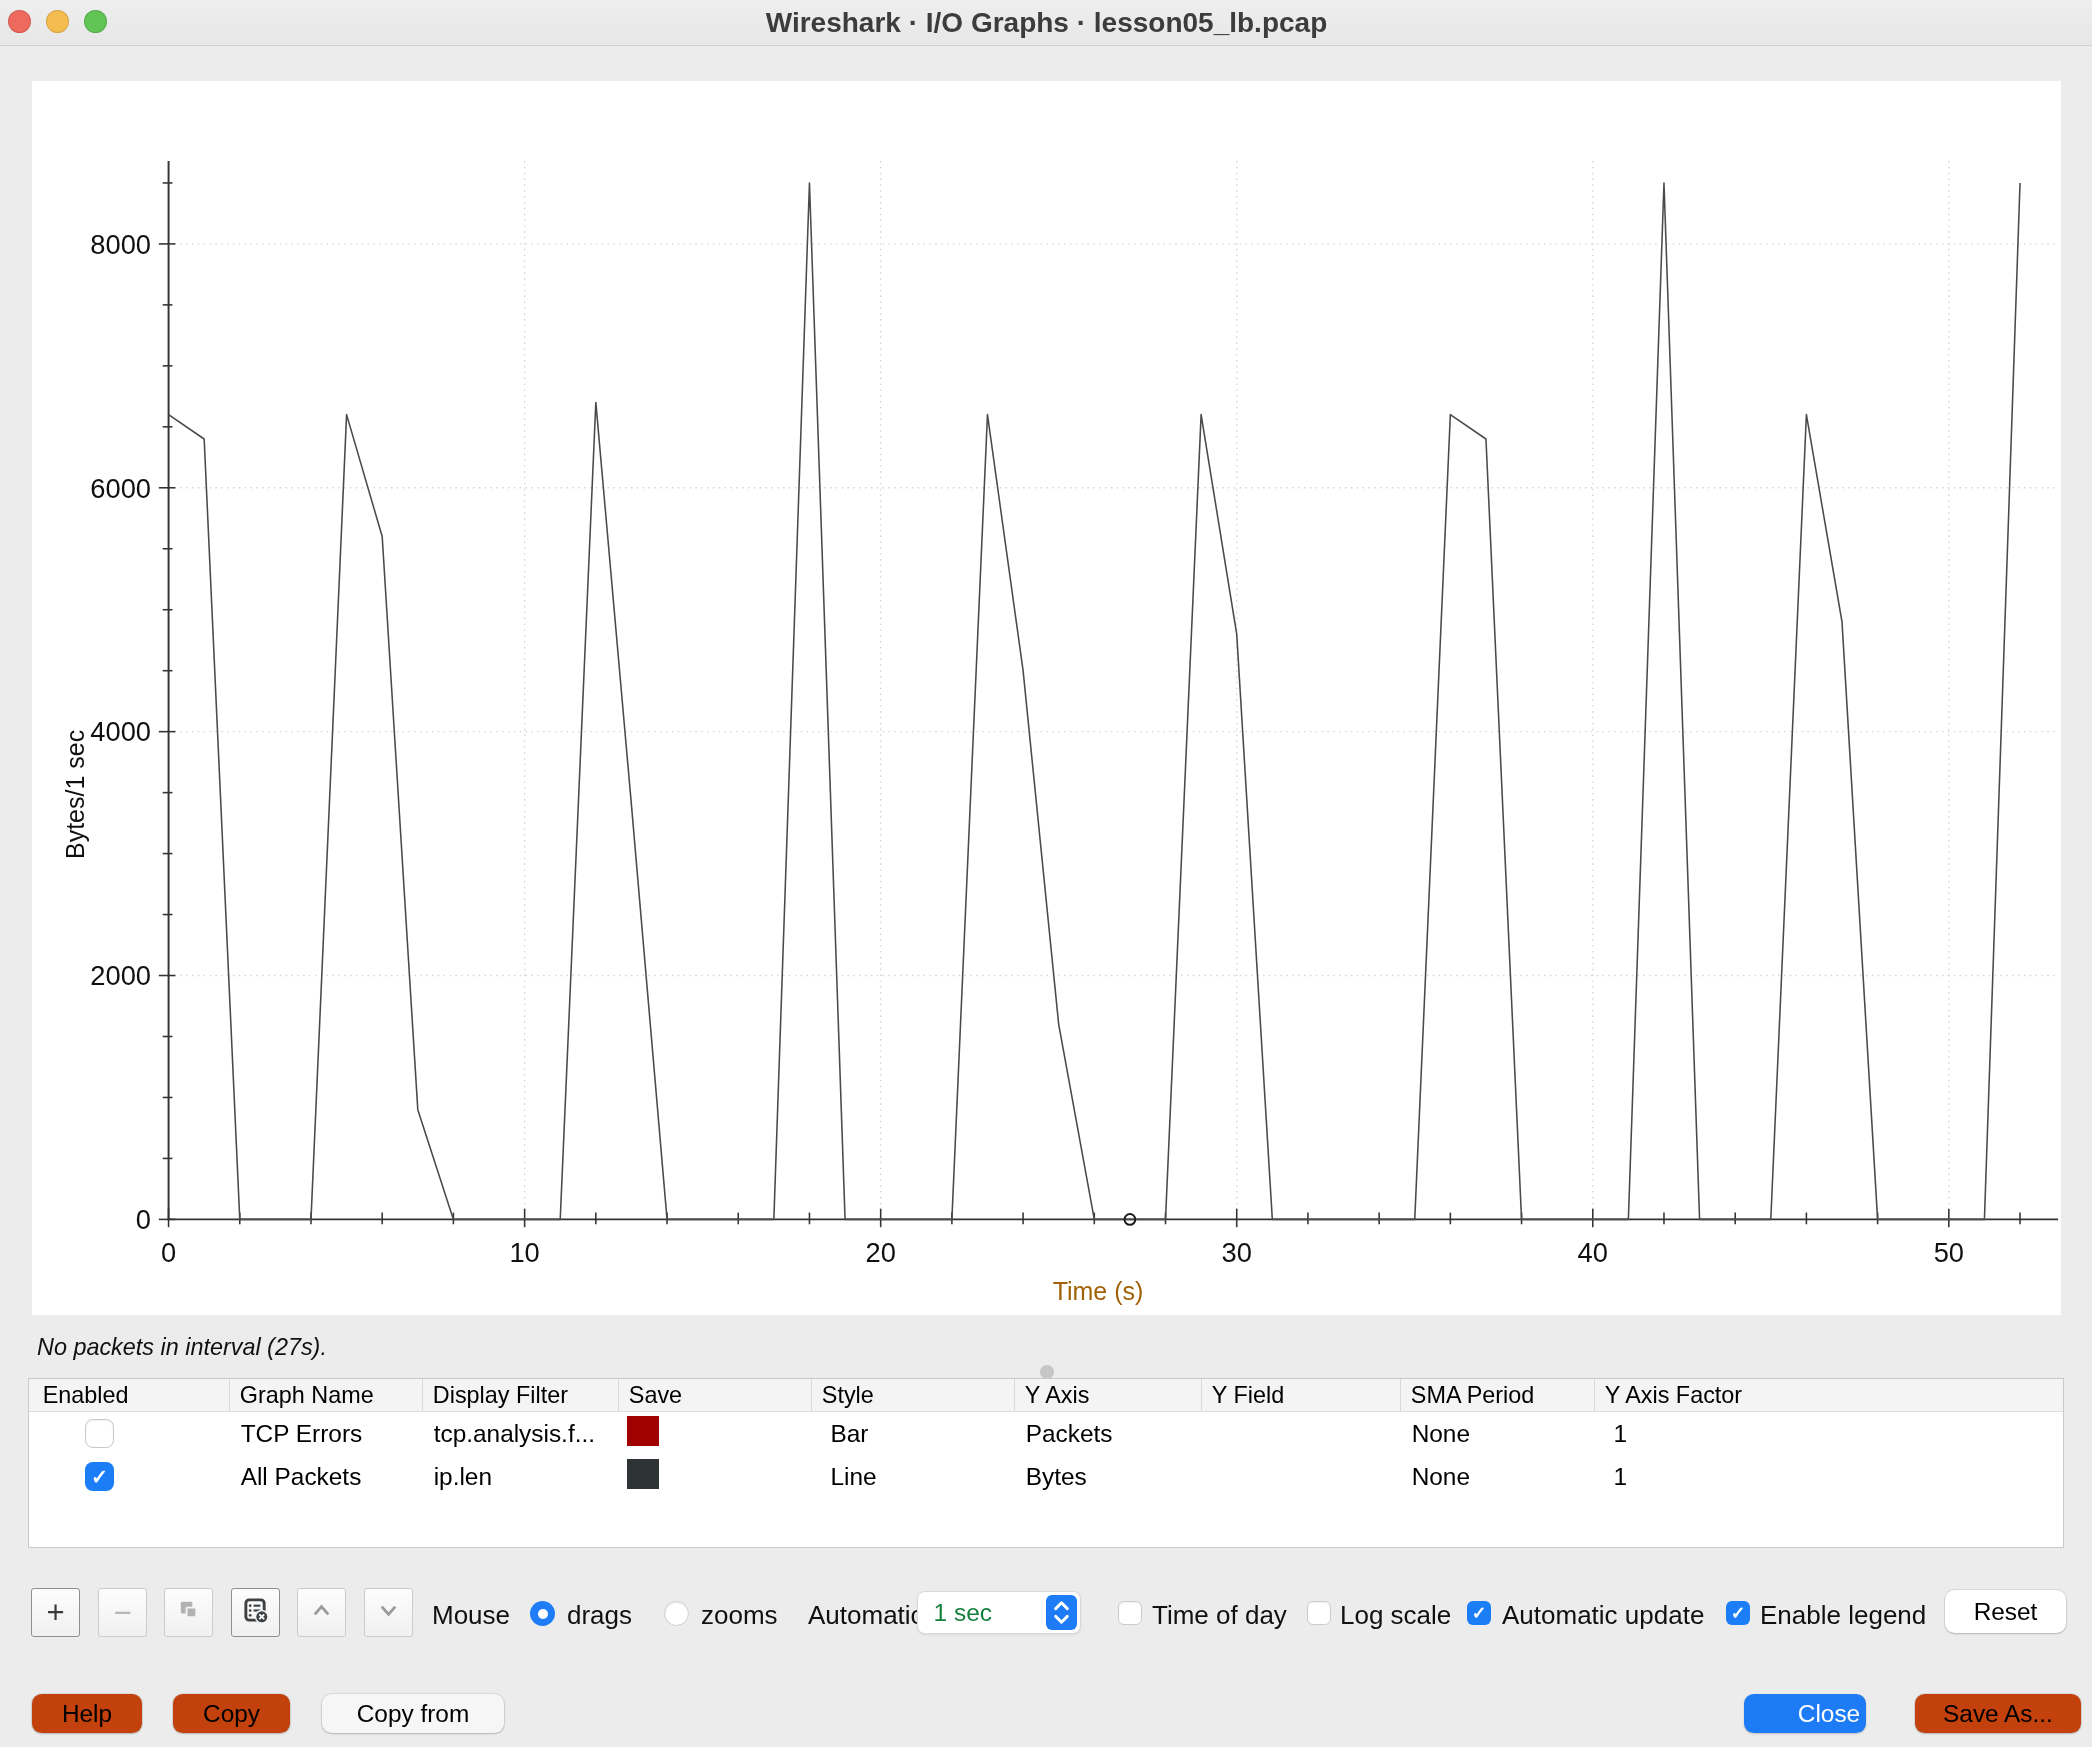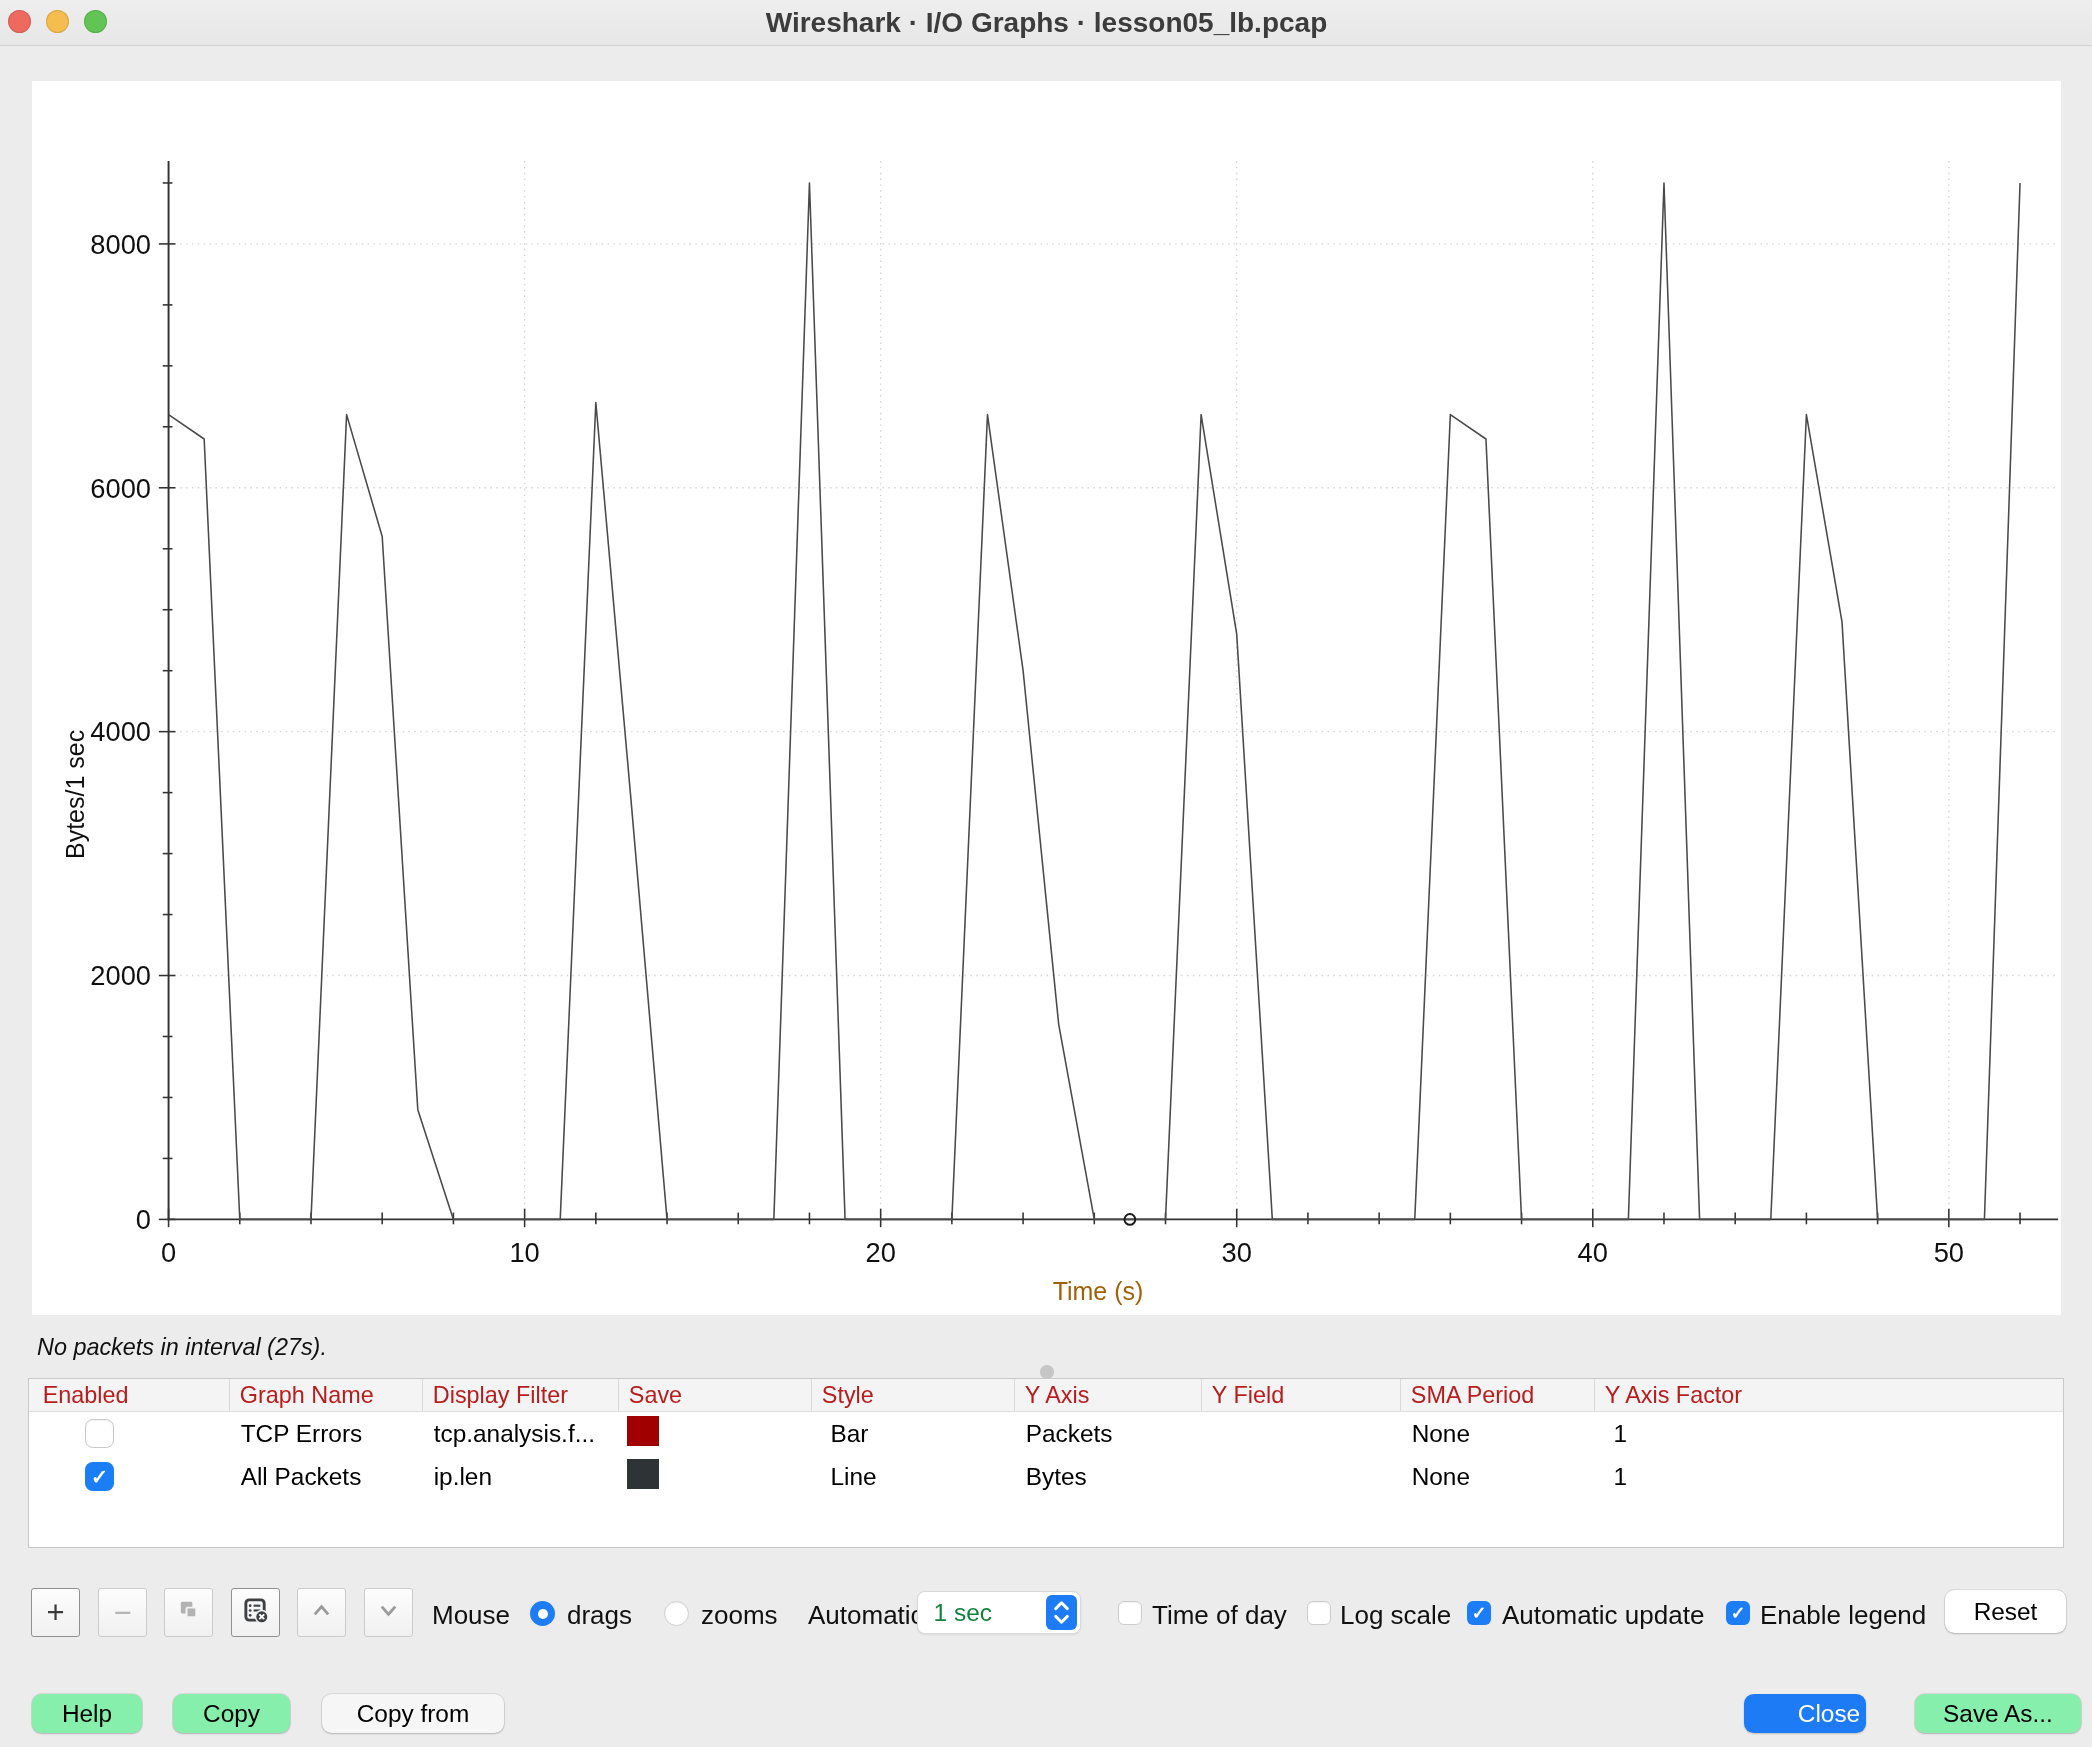--- a/index.html
+++ b/index.html
@@ -21,21 +21,21 @@
   .xlabel{position:absolute;left:137px;width:1858px;top:1196px;text-align:center;font-size:25px;color:#a16207;}
   svg.plot{position:absolute;left:0;top:0;}
   
   .status-text{position:absolute;left:37px;top:1334px;font-size:23.4px;font-style:italic;color:#101010;}
   .splitter-dot{position:absolute;left:1040px;top:1365px;width:13.7px;height:13.7px;border-radius:50%;background:#c6c6c6;}
   
   .gtable{position:absolute;left:28px;top:1378px;width:2036px;height:170px;background:#fff;
     border:1px solid #c9c9c9;box-sizing:border-box;}
   .grow{display:grid;grid-template-columns:200px 193px 196px 193px 203px 187px 199px 194px 1fr;}
   .ghead{height:32px;background:#f4f4f4;border-bottom:1px solid #dedede;}
-  .ghead .th{font-size:23.4px;color:#b91c1c;line-height:32px;padding-left:9.8px;border-left:1px solid #d9d9d9;
+  .ghead .th{font-size:23.4px;color:#000000;line-height:32px;padding-left:9.8px;border-left:1px solid #d9d9d9;
     overflow:hidden;white-space:nowrap;}
   .ghead .th:first-child{border-left:none;padding-left:13.7px;}
   .gtr{height:43px;align-items:center;font-size:24.4px;color:#000;}
   .gtd{padding-left:11.7px;white-space:nowrap;overflow:hidden;}
   .gtd.cb-cell{padding-left:56px;}
   .gtd.style-cell{padding-left:19.5px;}
   .gtd.factor-cell{padding-left:19.5px;}
   .row-checkbox{width:29px;height:29px;border-radius:7.8px;box-sizing:border-box;
     display:flex;align-items:center;justify-content:center;}
   .row-checkbox.off{background:#fff;border:1px solid #c8c8c8;box-shadow:inset 0 1px 2px rgba(0,0,0,.06);}
@@ -58,21 +58,21 @@
   .popup .val{position:absolute;left:15.6px;top:0;line-height:41px;font-size:24.4px;color:#15803d;}
   .stepper{position:absolute;right:2.9px;top:2.9px;width:31px;height:35px;background:#1d7bf5;border-radius:5.9px;}
   .tcb{position:absolute;top:1601px;width:24.4px;height:24.4px;border-radius:5.9px;box-sizing:border-box;
     display:flex;align-items:center;justify-content:center;}
   .tcb.off{background:#fff;border:1px solid #cccccc;box-shadow:inset 0 1px 2px rgba(0,0,0,.06);}
   .tcb.on{background:#1b7ef7;color:#fff;font-size:17.6px;font-weight:bold;}
   .reset-btn{position:absolute;left:1945px;top:1590px;width:121px;height:43px;background:#fff;border-radius:9.8px;
     box-shadow:0 0 0 1px rgba(0,0,0,.07),0 1px 2px rgba(0,0,0,.18);
     display:flex;align-items:center;justify-content:center;font-size:24.4px;color:#000;}
   
-  .fbtn{position:absolute;top:1694px;height:39px;border-radius:9.8px;background:#86efac;
+  .fbtn{position:absolute;top:1694px;height:39px;border-radius:9.8px;background:#c2410c;
     box-shadow:0 0 0 1px rgba(0,0,0,.07),0 1px 2px rgba(0,0,0,.18);
     display:flex;align-items:center;justify-content:center;font-size:24.4px;color:#000;box-sizing:border-box;}
   .fbtn.primary{background:#1d7bf5;color:#fff;box-shadow:0 1px 2px rgba(0,0,0,.2);}
 </style>
 </head>
 <body>
 
 <div class="titlebar">
   <span class="light" style="left: 7.8px; background: rgb(238, 106, 95);" title="Wireshark · I/O Graphs · lesson05_lb.pcap"></span>
   <span class="light" style="left: 46px; background: rgb(245, 189, 79);"></span>

